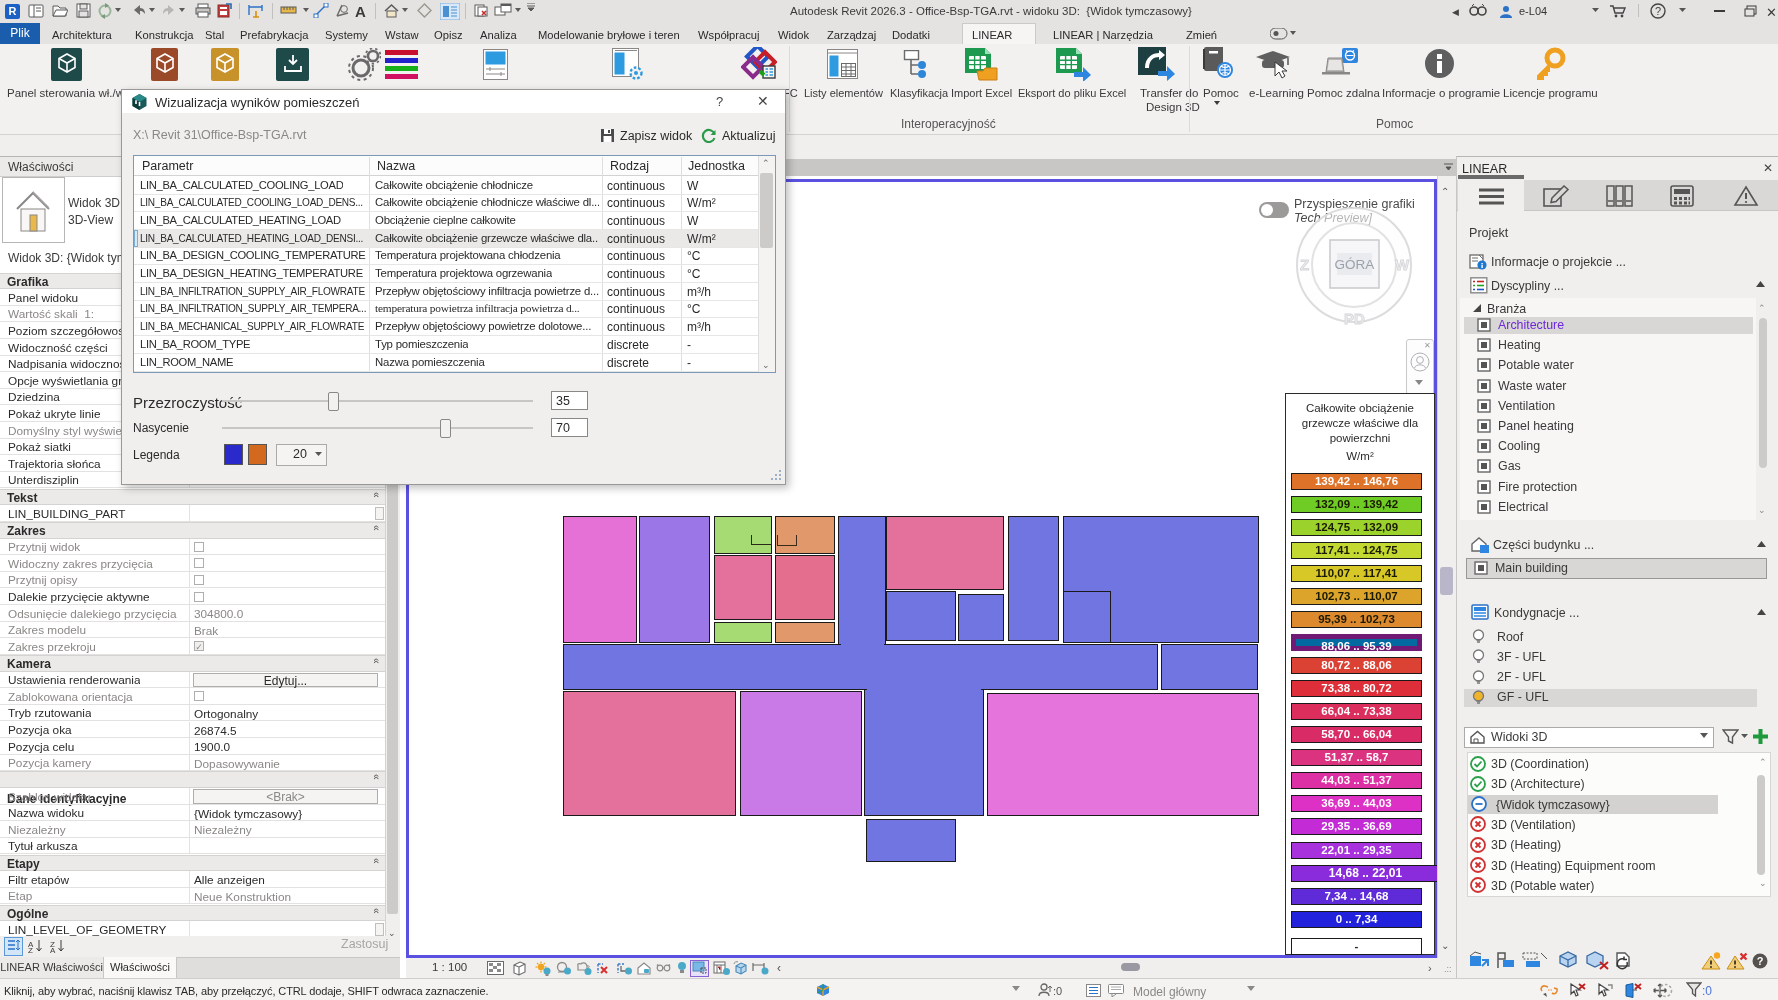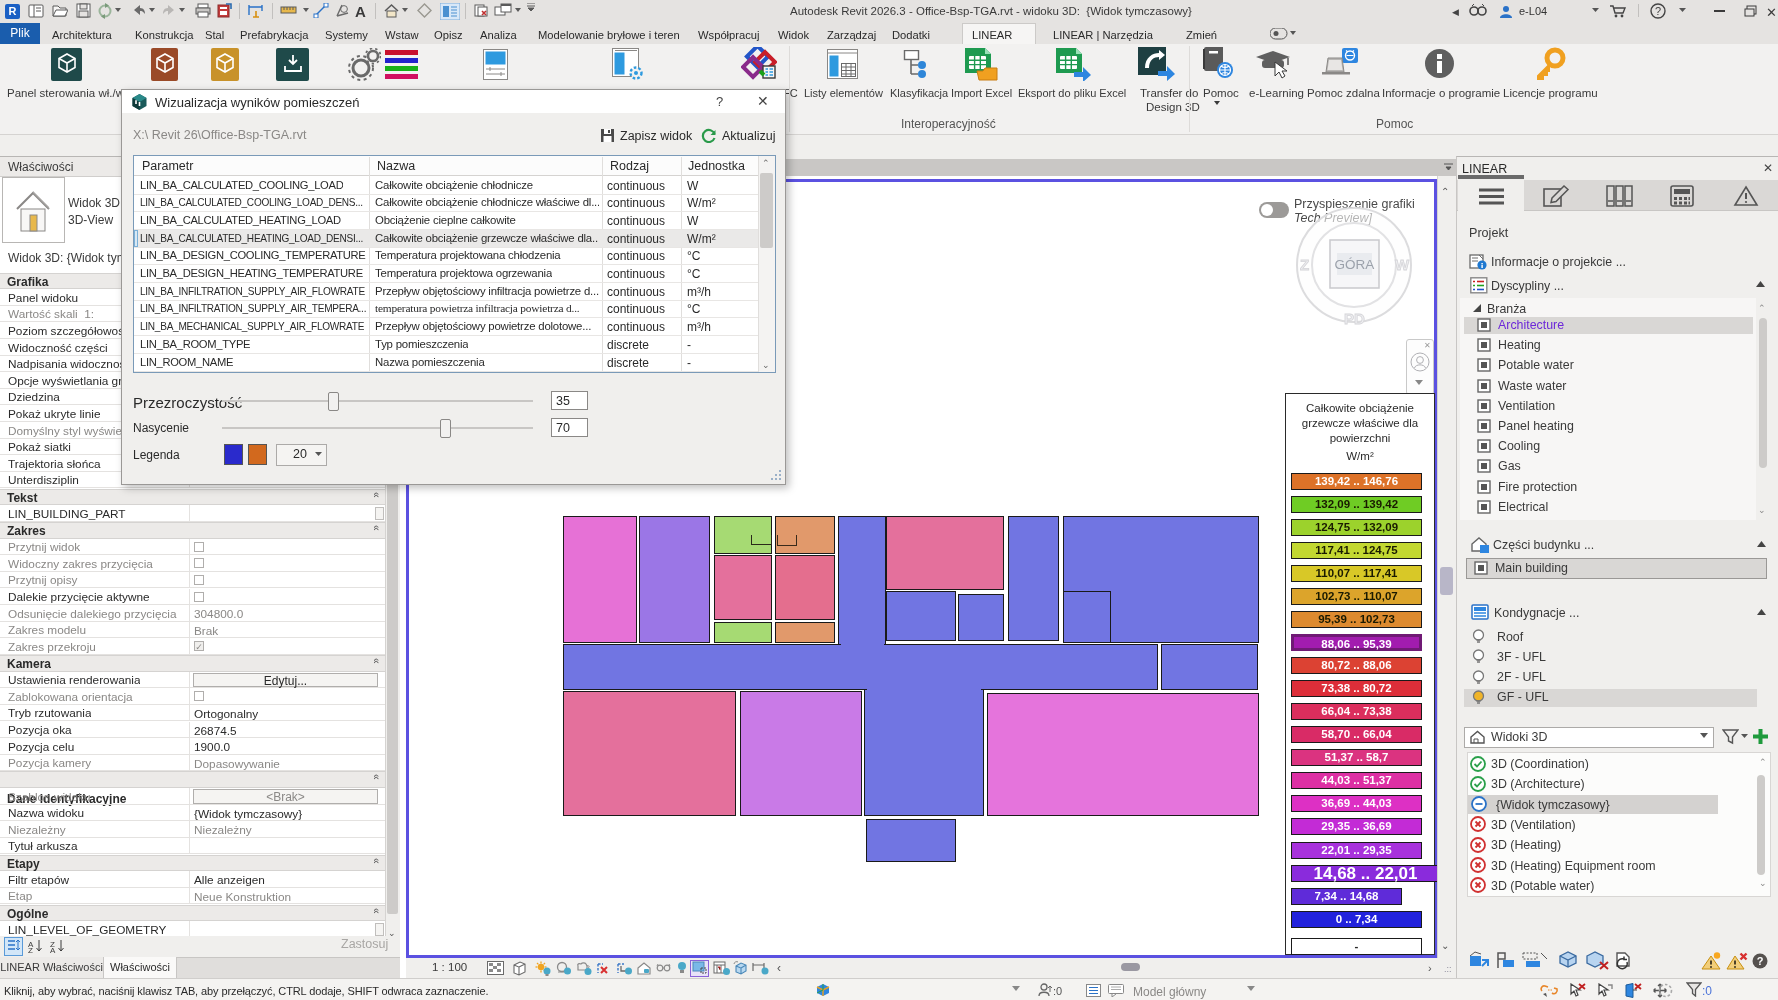--- a/index.html
+++ b/index.html
@@ -668,32 +668,32 @@
 <div class="ab" style="left:1286px;top:417px;width:148px;text-align:center;font-size:11.5px;color:#2A2A2A;">grzewcze właściwe dla</div>
 <div class="ab" style="left:1286px;top:432px;width:148px;text-align:center;font-size:11.5px;color:#2A2A2A;">powierzchni</div>
 <div class="ab" style="left:1286px;top:450px;width:148px;text-align:center;font-size:11.5px;color:#2A2A2A;">W/m²</div>
 <div class="ab" style="left:1291px;top:472.5px;width:131px;height:17px;background:#DD7228;border:1px solid #1A1A1A;color:#fff;font-size:11.5px;font-weight:bold;text-align:center;line-height:15px;">139,42 .. 146,76</div>
 <div class="ab" style="left:1291px;top:495.6px;width:131px;height:17px;background:#6FCC24;border:1px solid #1A1A1A;color:#1A1A00;font-size:11.5px;font-weight:bold;text-align:center;line-height:15px;">132,09 .. 139,42</div>
 <div class="ab" style="left:1291px;top:518.6px;width:131px;height:17px;background:#9CD22C;border:1px solid #1A1A1A;color:#1A1A00;font-size:11.5px;font-weight:bold;text-align:center;line-height:15px;">124,75 .. 132,09</div>
 <div class="ab" style="left:1291px;top:541.7px;width:131px;height:17px;background:#C3D831;border:1px solid #1A1A1A;color:#1A1A00;font-size:11.5px;font-weight:bold;text-align:center;line-height:15px;">117,41 .. 124,75</div>
 <div class="ab" style="left:1291px;top:564.7px;width:131px;height:17px;background:#D8C827;border:1px solid #1A1A1A;color:#1A1A00;font-size:11.5px;font-weight:bold;text-align:center;line-height:15px;">110,07 .. 117,41</div>
 <div class="ab" style="left:1291px;top:587.8px;width:131px;height:17px;background:#DCA42B;border:1px solid #1A1A1A;color:#1A1A00;font-size:11.5px;font-weight:bold;text-align:center;line-height:15px;">102,73 .. 110,07</div>
 <div class="ab" style="left:1291px;top:610.9px;width:131px;height:17px;background:#DD8A2F;border:1px solid #1A1A1A;color:#1A1A00;font-size:11.5px;font-weight:bold;text-align:center;line-height:15px;">95,39 .. 102,73</div>
-<div class="ab" style="left:1291px;top:633.9px;width:131px;height:17px;background:#a21caf;border:3px solid #701a75;color:#fff;font-size:11.5px;font-weight:bold;text-align:center;line-height:15px;">88,06 .. 95,39</div>
+<div class="ab" style="left:1291px;top:633.9px;width:131px;height:17px;background:#0369a1;border:5px solid #701a75;color:#fff;font-size:11.5px;font-weight:bold;text-align:center;line-height:15px;">88,06 .. 95,39</div>
 <div class="ab" style="left:1291px;top:657.0px;width:131px;height:17px;background:#DC4233;border:1px solid #1A1A1A;color:#fff;font-size:11.5px;font-weight:bold;text-align:center;line-height:15px;">80,72 .. 88,06</div>
 <div class="ab" style="left:1291px;top:680.0px;width:131px;height:17px;background:#DD2E39;border:1px solid #1A1A1A;color:#fff;font-size:11.5px;font-weight:bold;text-align:center;line-height:15px;">73,38 .. 80,72</div>
 <div class="ab" style="left:1291px;top:703.1px;width:131px;height:17px;background:#DB2E5D;border:1px solid #1A1A1A;color:#fff;font-size:11.5px;font-weight:bold;text-align:center;line-height:15px;">66,04 .. 73,38</div>
 <div class="ab" style="left:1291px;top:726.2px;width:131px;height:17px;background:#D92B66;border:1px solid #1A1A1A;color:#fff;font-size:11.5px;font-weight:bold;text-align:center;line-height:15px;">58,70 .. 66,04</div>
 <div class="ab" style="left:1291px;top:749.2px;width:131px;height:17px;background:#DB3380;border:1px solid #1A1A1A;color:#fff;font-size:11.5px;font-weight:bold;text-align:center;line-height:15px;">51,37 .. 58,7</div>
 <div class="ab" style="left:1291px;top:772.3px;width:131px;height:17px;background:#DD30A4;border:1px solid #1A1A1A;color:#fff;font-size:11.5px;font-weight:bold;text-align:center;line-height:15px;">44,03 .. 51,37</div>
 <div class="ab" style="left:1291px;top:795.3px;width:131px;height:17px;background:#DD30C4;border:1px solid #1A1A1A;color:#fff;font-size:11.5px;font-weight:bold;text-align:center;line-height:15px;">36,69 .. 44,03</div>
 <div class="ab" style="left:1291px;top:818.4px;width:131px;height:17px;background:#C32BD6;border:1px solid #1A1A1A;color:#fff;font-size:11.5px;font-weight:bold;text-align:center;line-height:15px;">29,35 .. 36,69</div>
 <div class="ab" style="left:1291px;top:841.5px;width:131px;height:17px;background:#A832DC;border:1px solid #1A1A1A;color:#fff;font-size:11.5px;font-weight:bold;text-align:center;line-height:15px;">22,01 .. 29,35</div>
-<div class="ab" style="left:1291px;top:864.5px;width:149px;height:17px;background:#8A2BDC;border:1px solid #1A1A1A;color:#fff;font-size:17px;font-weight:bold;text-align:center;line-height:15px;">14,68 .. 22,01</div>
-<div class="ab" style="left:1291px;top:887.6px;width:111px;height:17px;background:#5F2BD9;border:1px solid #1A1A1A;color:#fff;font-size:11.5px;font-weight:bold;text-align:center;line-height:15px;">7,34 .. 14,68</div>
+<div class="ab" style="left:1291px;top:864.5px;width:149px;height:17px;background:#8A2BDC;border:1px solid #1A1A1A;color:#fff;font-size:12px;font-weight:bold;text-align:center;line-height:15px;">14,68 .. 22,01</div>
+<div class="ab" style="left:1291px;top:887.6px;width:131px;height:17px;background:#5F2BD9;border:1px solid #1A1A1A;color:#fff;font-size:11.5px;font-weight:bold;text-align:center;line-height:15px;">7,34 .. 14,68</div>
 <div class="ab" style="left:1291px;top:910.6px;width:131px;height:17px;background:#2222DC;border:1px solid #1A1A1A;color:#fff;font-size:11.5px;font-weight:bold;text-align:center;line-height:15px;">0 .. 7,34</div>
 <div class="ab" style="left:1291px;top:937.5px;width:131px;height:17px;background:#fff;border:1px solid #1A1A1A;color:#2A2A2A;font-size:11.5px;font-weight:bold;text-align:center;line-height:14px;">-</div>
 <div class="ab" style="left:1437px;top:176px;width:19px;height:782px;background:#F0EFED;border-left:1px solid #D5D3D1;"></div>
 <div class="tx" style="left:1441px;top:186px;font-size:10px;color:#555;">⌃</div>
 <div class="ab" style="left:1440px;top:567px;width:13px;height:28px;background:#B8B6C8;border-radius:3px;"></div>
 <div class="tx" style="left:1441px;top:940px;font-size:10px;color:#555;">⌄</div>
 <div class="ab" style="left:406px;top:958px;width:1050px;height:20px;background:#F0EFED;"></div>
 <div class="tx" style="left:432px;top:961px;font-size:11.5px;color:#3A3A3A;">1 : 100</div>
 <div class="ab" style="left:487px;top:961px;">
     <svg width="17" height="14">
@@ -1261,21 +1261,21 @@
     <svg width="17" height="17">
       <path d="M8.5 1 L15.5 5 L15.5 13 L8.5 17 L1.5 13 L1.5 5 Z" fill="#1A5A5A"></path>
       <path d="M8.5 1 L15.5 5 L8.5 9 L1.5 5 Z" fill="#2A8A8A"></path>
       <path d="M8.5 9 L8.5 17 L1.5 13 L1.5 5 Z" fill="#0F3A3A"></path>
       <path d="M5 7.2 L5 11 M8.5 9 L8.5 13" stroke="#fff" stroke-width="1.6"></path>
     </svg>
   </div>
 <div class="tx" style="left:155px;top:95px;font-size:13px;color:#2A2A2A;">Wizualizacja wyników pomieszczeń</div>
 <div class="tx" style="left:716px;top:94px;font-size:13px;color:#444;">?</div>
 <div class="tx" style="left:757px;top:93px;font-size:14px;color:#444;">✕</div>
-<div class="tx" style="left:133px;top:128px;font-size:12.5px;color:#8A8886;">X:\ Revit 26\Office-Bsp-TGA.rvt</div>
+<div class="tx" style="left:133px;top:128px;font-size:12.5px;color:#8A8886;">X:\ Revit 31\Office-Bsp-TGA.rvt</div>
 <div class="ab" style="left:600px;top:128px;">
     <svg width="15" height="15">
       <rect x="1" y="1" width="13" height="13" fill="#4A4A4A"></rect>
       <rect x="4" y="1" width="7" height="5" fill="#fff"></rect>
       <rect x="8" y="2" width="2" height="3" fill="#4A4A4A"></rect>
       <rect x="3.5" y="8" width="8" height="6" fill="#fff"></rect>
     </svg>
   </div>
 <div class="tx" style="left:620px;top:129px;font-size:12.5px;color:#2A2A2A;">Zapisz widok</div>
 <div class="ab" style="left:701px;top:128px;">

